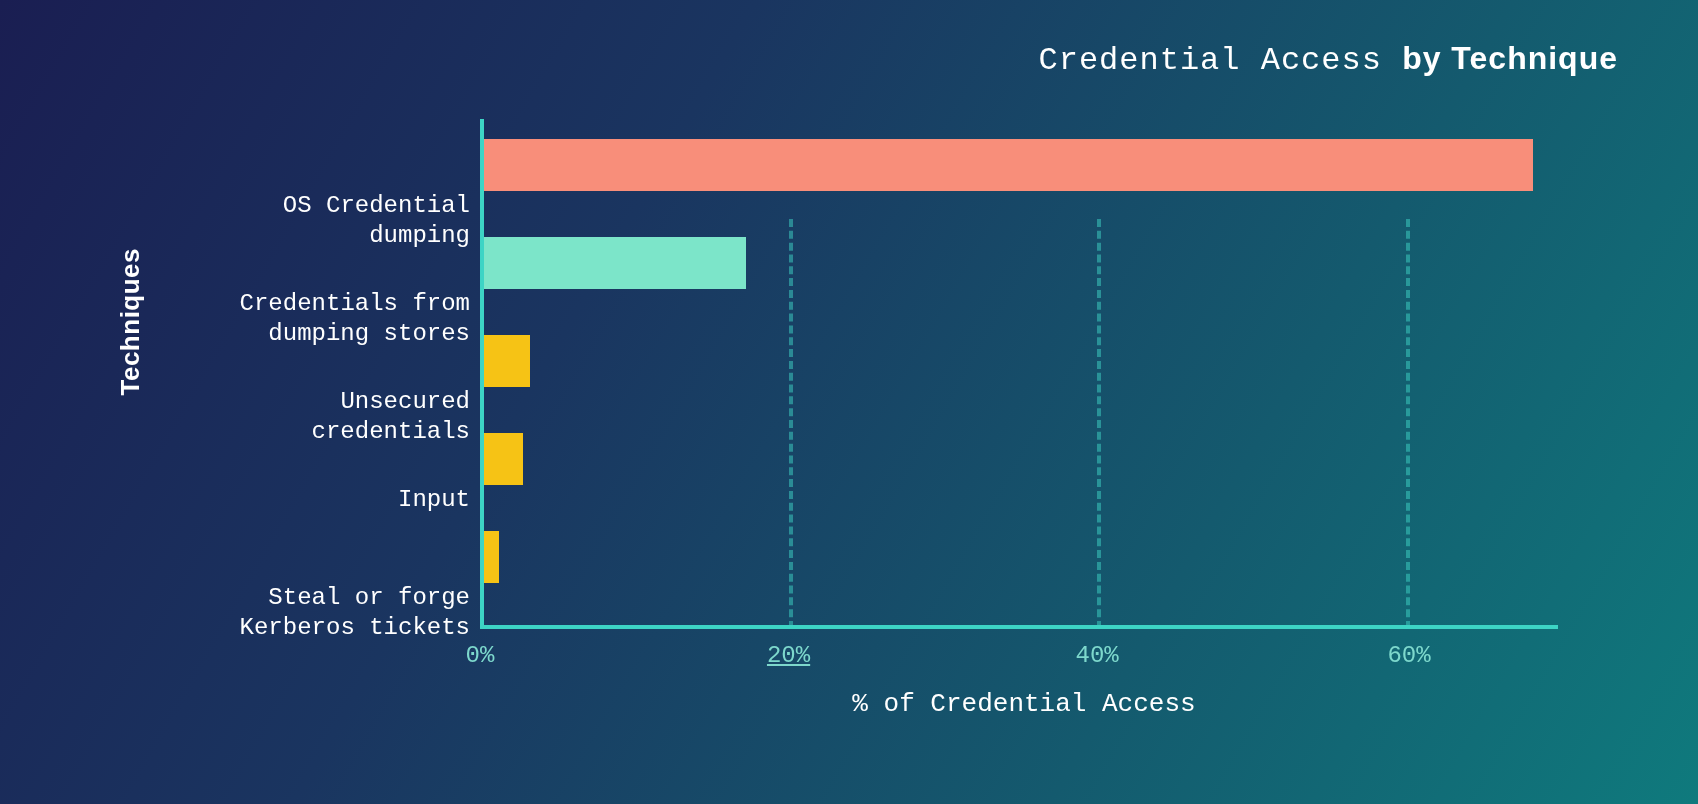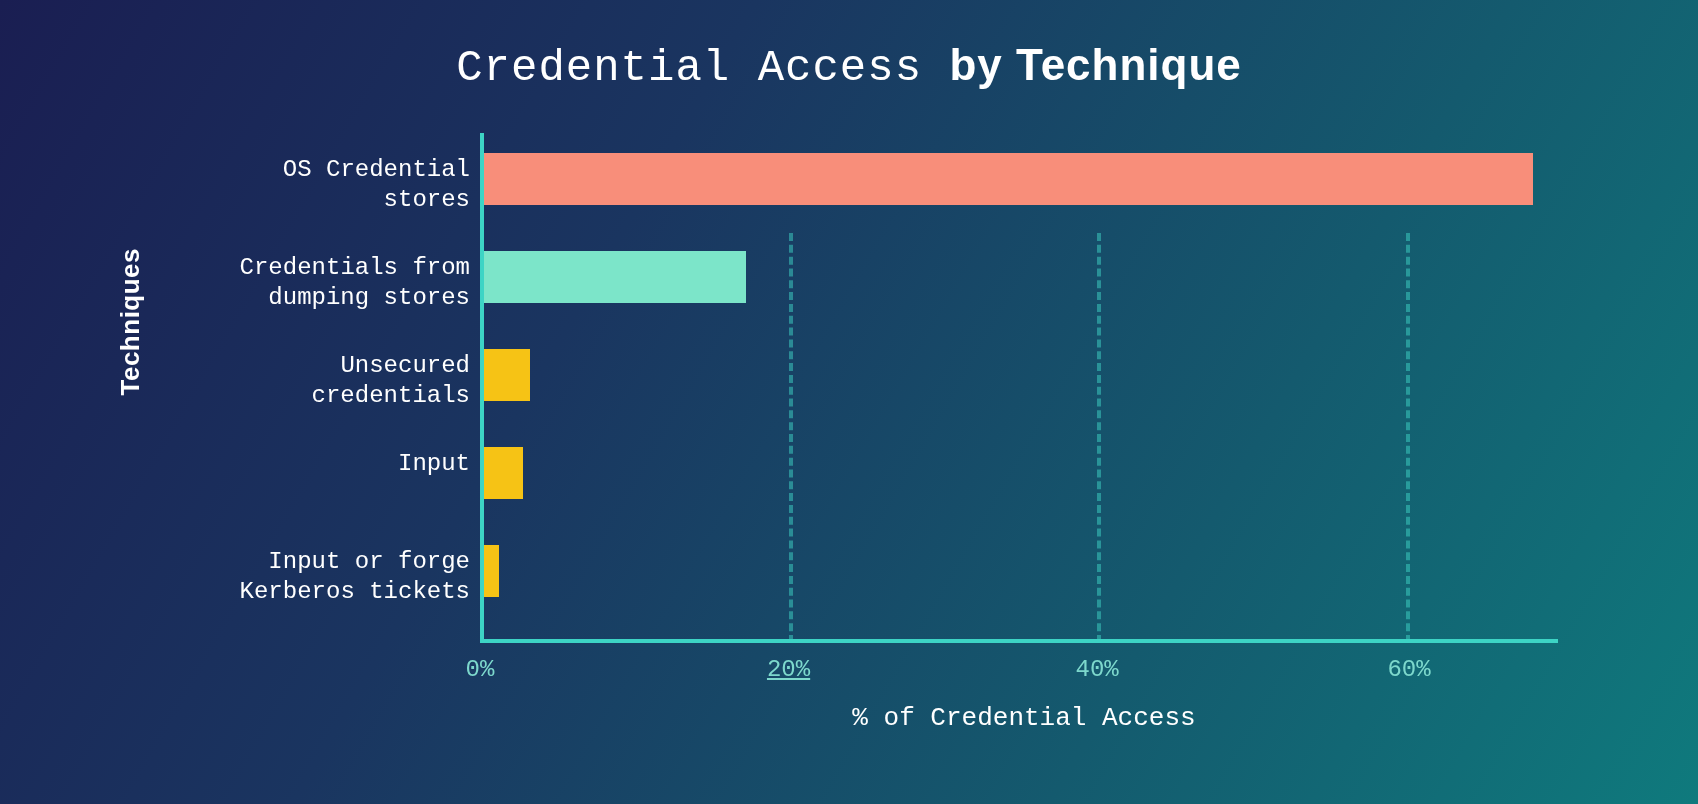--- a/index.html
+++ b/index.html
@@ -13,22 +13,22 @@
     position: relative;
   }
   .chart-container {
     position: absolute;
     top: 40px;
     left: 80px;
     right: 80px;
     bottom: 40px;
   }
   .chart-title {
-    text-align: center;
-    font-size: 44px;
+    text-align: right;
+    font-size: 32px;
     font-weight: 300;
     letter-spacing: 1px;
     margin-bottom: 40px;
     font-family: 'Courier New', monospace;
   }
   .chart-title .bold {
     font-weight: 700;
     font-family: Arial, sans-serif;
   }
   .plot-area {
@@ -97,20 +97,21 @@
   }
   .y-label {
     position: absolute;
     right: calc(100% - 390px);
     width: 300px;
     text-align: right;
     font-size: 24px;
     font-family: 'Courier New', monospace;
     line-height: 1.25;
     color: #ffffff;
+    margin-top: 36px;
   }
 </style>
 </head>
 <body>
 
 <div class="chart-container">
   <h1 class="chart-title">
     <span>Credential Access </span><span class="bold">by Technique</span>
   </h1>
 
@@ -140,30 +141,30 @@
         <div class="bar" style="background: rgb(246, 195, 21); width: 100%;"></div>
       </div>
       <div class="bar-row" style="top: 412px; width: 15.4286px;">
         <div class="bar" style="background: rgb(246, 195, 21); width: 100%;"></div>
       </div>
     </div>
 
   <div class="x-axis-title">% of Credential Access</div>
 <div class="y-label" style="top: 115px;">
       <div>OS Credential</div>
-      <div>stores</div>
+      <div>dumping</div>
     </div>
     <div class="y-label" style="top: 213px;">
       <div>Credentials from</div>
       <div>dumping stores</div>
     </div>
     <div class="y-label" style="top: 311px;">
       <div>Unsecured</div>
       <div>credentials</div>
     </div>
     <div class="y-label" style="top: 409px;">
       <div>Input</div>
     </div>
     <div class="y-label" style="top: 507px;">
-      <div>Input or forge</div>
+      <div>Steal or forge</div>
       <div>Kerberos tickets</div>
     </div>
   </div>
 
 </body></html>

